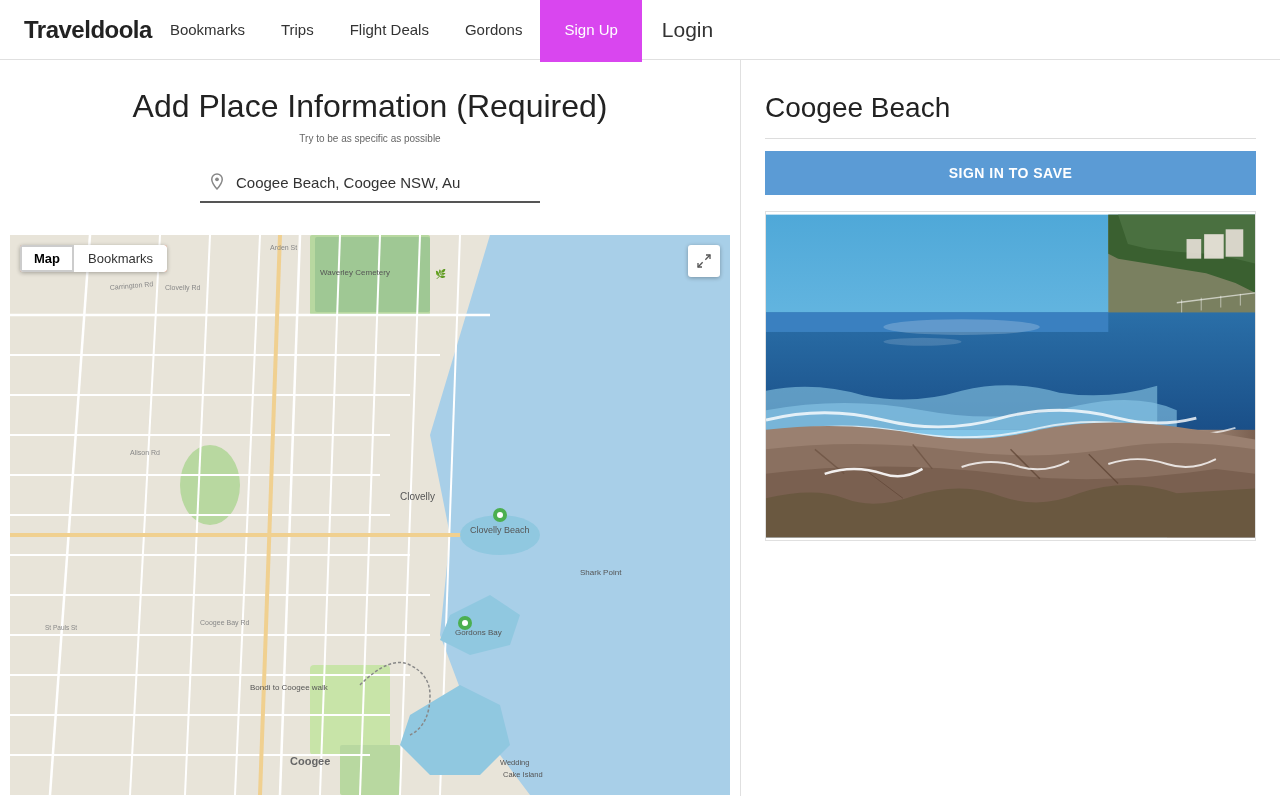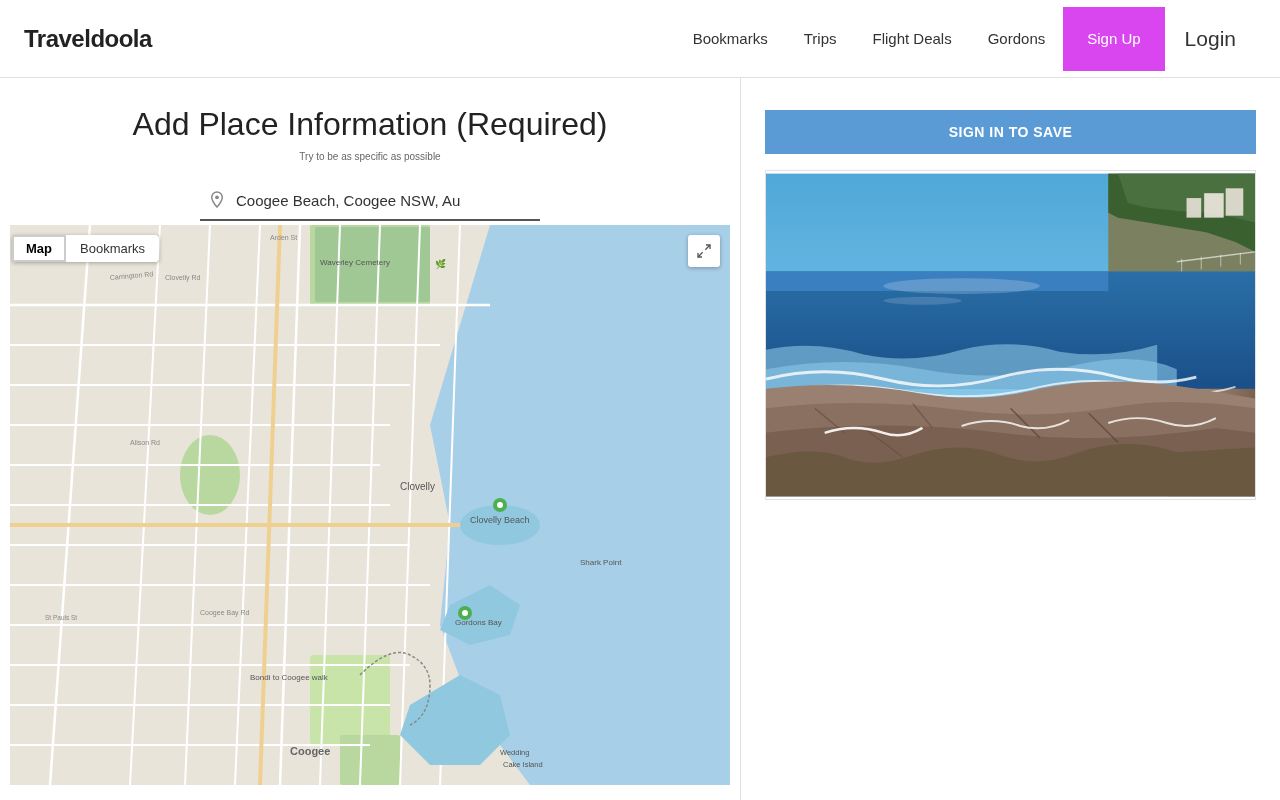--- a/index.html
+++ b/index.html
@@ -2,22 +2,21 @@
 <html><head>
   <meta charset="utf-8">
   <style>
     * { margin: 0; padding: 0; box-sizing: border-box; }
     body { font-family: Arial, sans-serif; background: #fff; color: #333; width: 1280px; height: 800px; overflow: hidden; }
 
     
     header {
       display: flex;
       align-items: center;
-      justify-content: space-between;
-      height: 78px;
+      height: 60px;
       padding: 0 24px;
       border-bottom: 1px solid #e0e0e0;
       background: #fff;
     }
     .logo {
       font-size: 24px;
       font-weight: bold;
       color: #222;
       letter-spacing: -0.5px;
     }
@@ -78,21 +77,21 @@
       margin-bottom: 8px;
     }
     .page-subtitle {
       font-size: 10px;
       color: #666;
       margin-bottom: 20px;
     }
     .search-box {
       width: 340px;
       position: relative;
-      margin-bottom: 4px;
+      margin-bottom: 32px;
     }
     .search-box input {
       width: 100%;
       padding: 10px 12px 10px 36px;
       border: none;
       border-bottom: 2px solid #555;
       font-size: 15px;
       outline: none;
       background: #fff;
       color: #333;
@@ -110,21 +109,21 @@
     .map-container {
       width: 720px;
       height: 560px;
       position: relative;
       background: #e8e8e8;
       overflow: hidden;
     }
     .map-toggle {
       position: absolute;
       top: 10px;
-      left: 2px;
+      left: 10px;
       z-index: 10;
       display: flex;
       background: #c2410c;
       border-radius: 3px;
       box-shadow: 0 1px 4px rgba(0,0,0,0.3);
       overflow: hidden;
     }
     .map-toggle-btn {
       padding: 6px 14px;
       font-size: 13px;
@@ -336,20 +335,21 @@
           <circle cx="0" cy="-62" r="7" fill="#fff"></circle>
           <circle cx="0" cy="-62" r="4" fill="#e53935"></circle>
         </g>
 
         <text x="35" y="395" font-size="6.5" fill="#888" font-family="Arial">St Pauls St</text>
       </svg>
     </div>
   </div>
 
   <div class="right-panel">
+    <h2 class="place-title">Coogee Beach</h2>
     <button class="sign-in-btn">SIGN IN TO SAVE</button>
 
     <div class="place-photo">
       <svg viewBox="0 0 500 330" xmlns="http://www.w3.org/2000/svg" width="100%" height="100%">
 
         <defs>
           <linearGradient id="skyGrad" x1="0" y1="0" x2="0" y2="1">
             <stop offset="0%" stop-color="#4fa8d8"></stop>
             <stop offset="100%" stop-color="#8dd0f0"></stop>
           </linearGradient>

